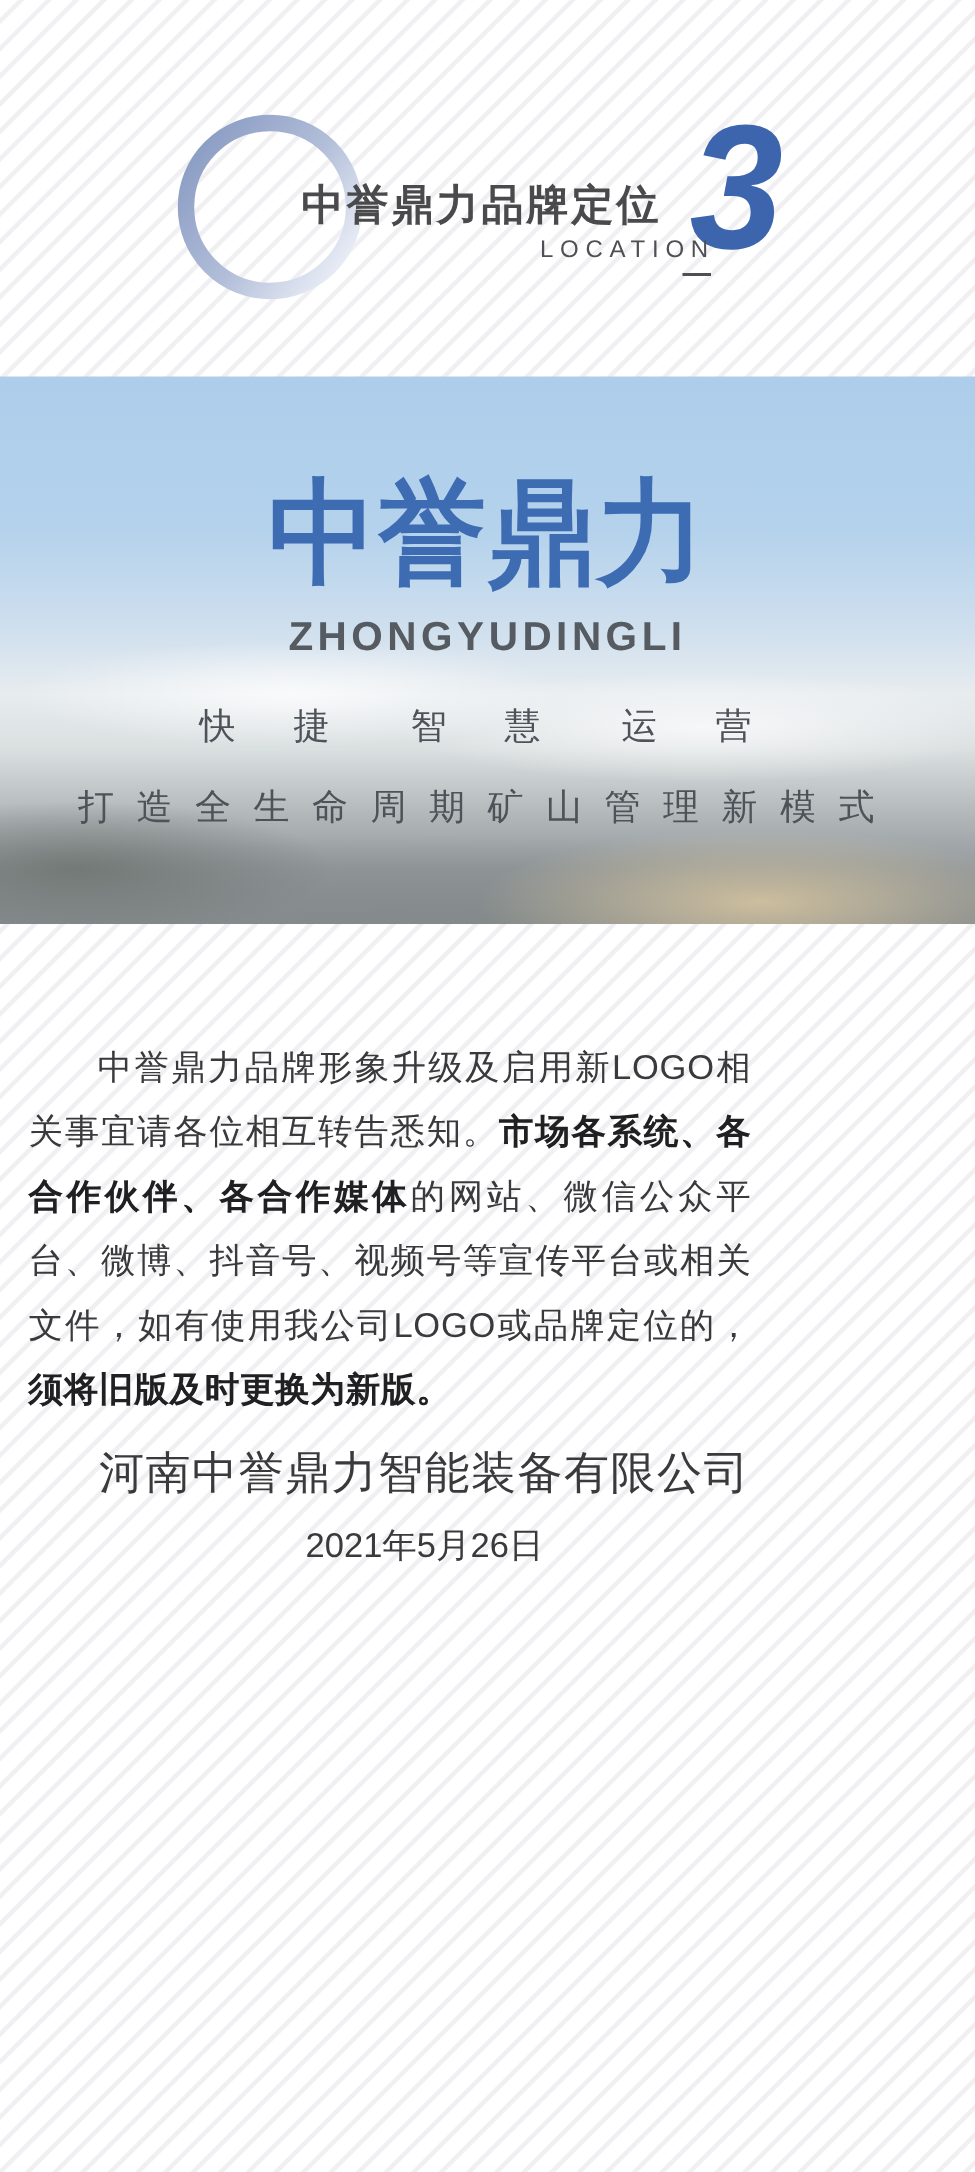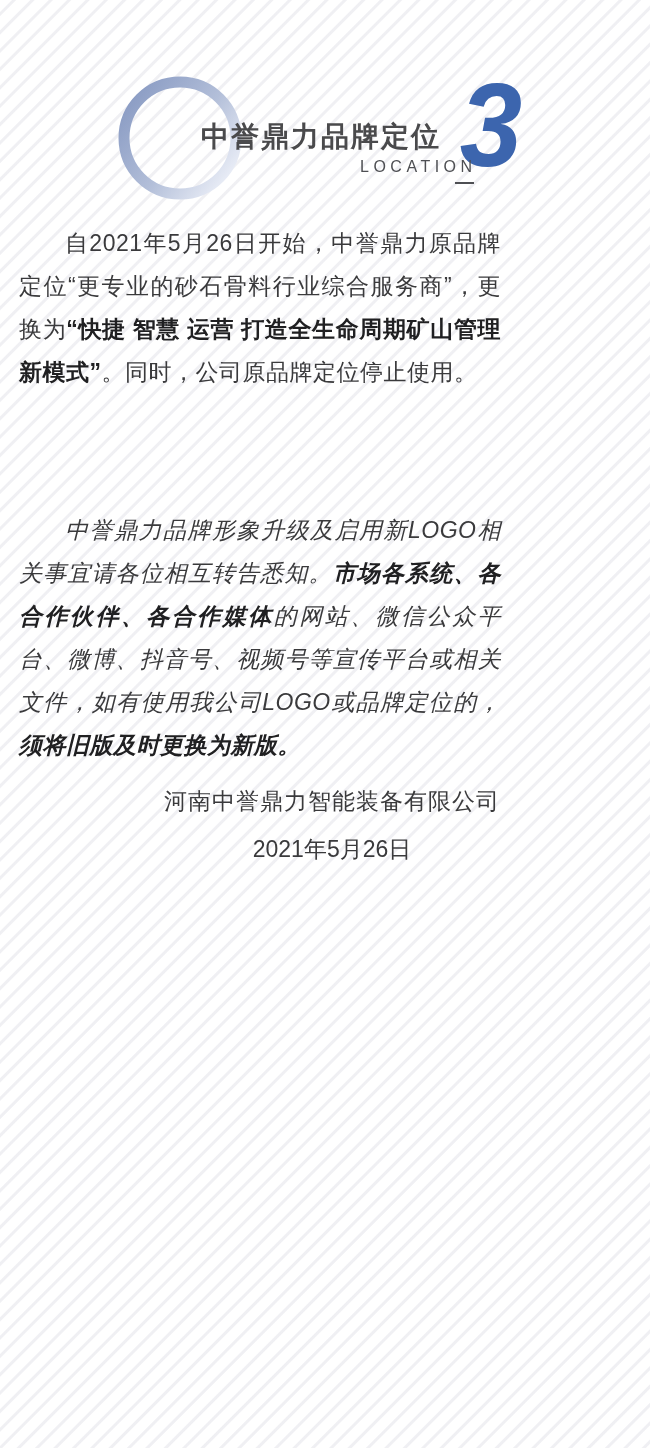--- a/index.html
+++ b/index.html
@@ -75,26 +75,26 @@
   .tagline-words {
     margin-top: 28px; display: flex; gap: 38px;
     font-size: 24px; color: #4e5359; letter-spacing: 16px; white-space: nowrap;
   }
   .tagline-slogan {
     margin-top: 22px; font-size: 24px; color: #4e5359;
     letter-spacing: 15px; white-space: nowrap;
   }
 
   
-  .bodytext { margin-top: 115px; font-style: italic; }
+  .bodytext { margin-top: 74px; }
 
   
   .sig { text-align: right; padding-right: 20px; margin-top: 13px; }
   .sig-inner { display: inline-block; text-align: center; }
-  .sig-company { font-size: 23px; letter-spacing: 1px; color: #3a3a3c; line-height: 43px; }
+  .sig-company { font-size: 30px; letter-spacing: 1px; color: #3a3a3c; line-height: 43px; }
   .sig-date { font-size: 23px; color: #3a3a3c; line-height: 43px; margin-top: 5px; }
 </style>
 </head>
 <body>
 
 <div class="page">
 
   <header class="hero">
     <svg class="ring" viewBox="0 0 126 126" aria-hidden="true">
       <defs>
@@ -108,22 +108,31 @@
       <circle cx="63" cy="63" r="56" fill="none" stroke="url(#ringGrad)" stroke-width="11"></circle>
     </svg>
     <h1 class="hero-title">中誉鼎力品牌定位</h1>
     <div class="hero-loc">
       <span>LOCATION</span>
       <span class="loc-underline"></span>
     </div>
     <div class="hero-num">3</div>
   </header>
 
-  <p class="para"><span>自2021年5月26日开始，中誉鼎力原品牌定位“更专业的砂石骨料行业综合服务商”，更换为</span><span class="b">“快捷 智慧 运营 打造全生命周期矿山管理新模式”</span><span>。同时，公司原品牌定位停止使用。</span></p>
 
+  <div class="banner">
+    <div class="logo-cn">中誉鼎力</div>
+    <div class="logo-en">ZHONGYUDINGLI</div>
+    <div class="tagline-words">
+      <span>快 捷</span>
+      <span>智 慧</span>
+      <span>运 营</span>
+    </div>
+    <div class="tagline-slogan">打造全生命周期矿山管理新模式</div>
+  </div>
 
   <section class="bodytext">
     <p class="para"><span>中誉鼎力品牌形象升级及启用新LOGO相关事宜请各位相互转告悉知。</span><span class="b">市场各系统、各合作伙伴、各合作媒体</span><span>的网站、微信公众平台、微博、抖音号、视频号等宣传平台或相关文件，如有使用我公司LOGO或品牌定位的，</span><span class="b">须将旧版及时更换为新版。</span></p>
   </section>
 
   <div class="sig">
     <div class="sig-inner">
       <div class="sig-company">河南中誉鼎力智能装备有限公司</div>
       <div class="sig-date">2021年5月26日</div>
     </div>

